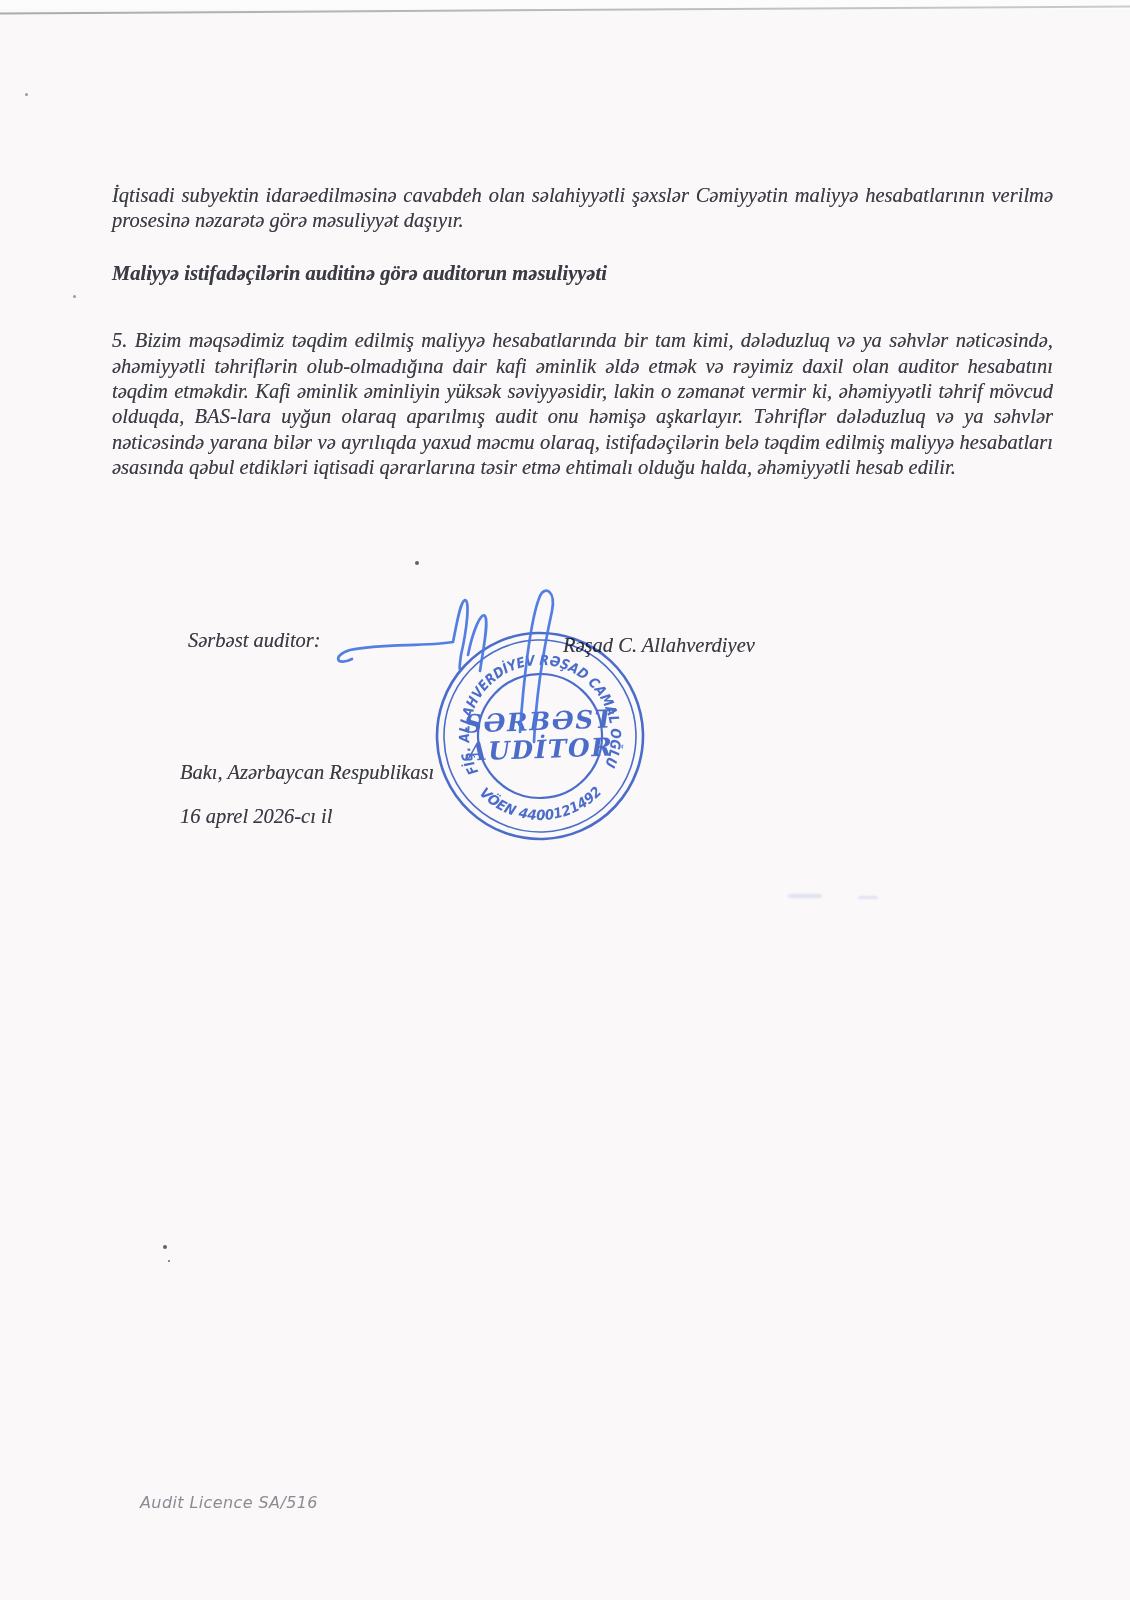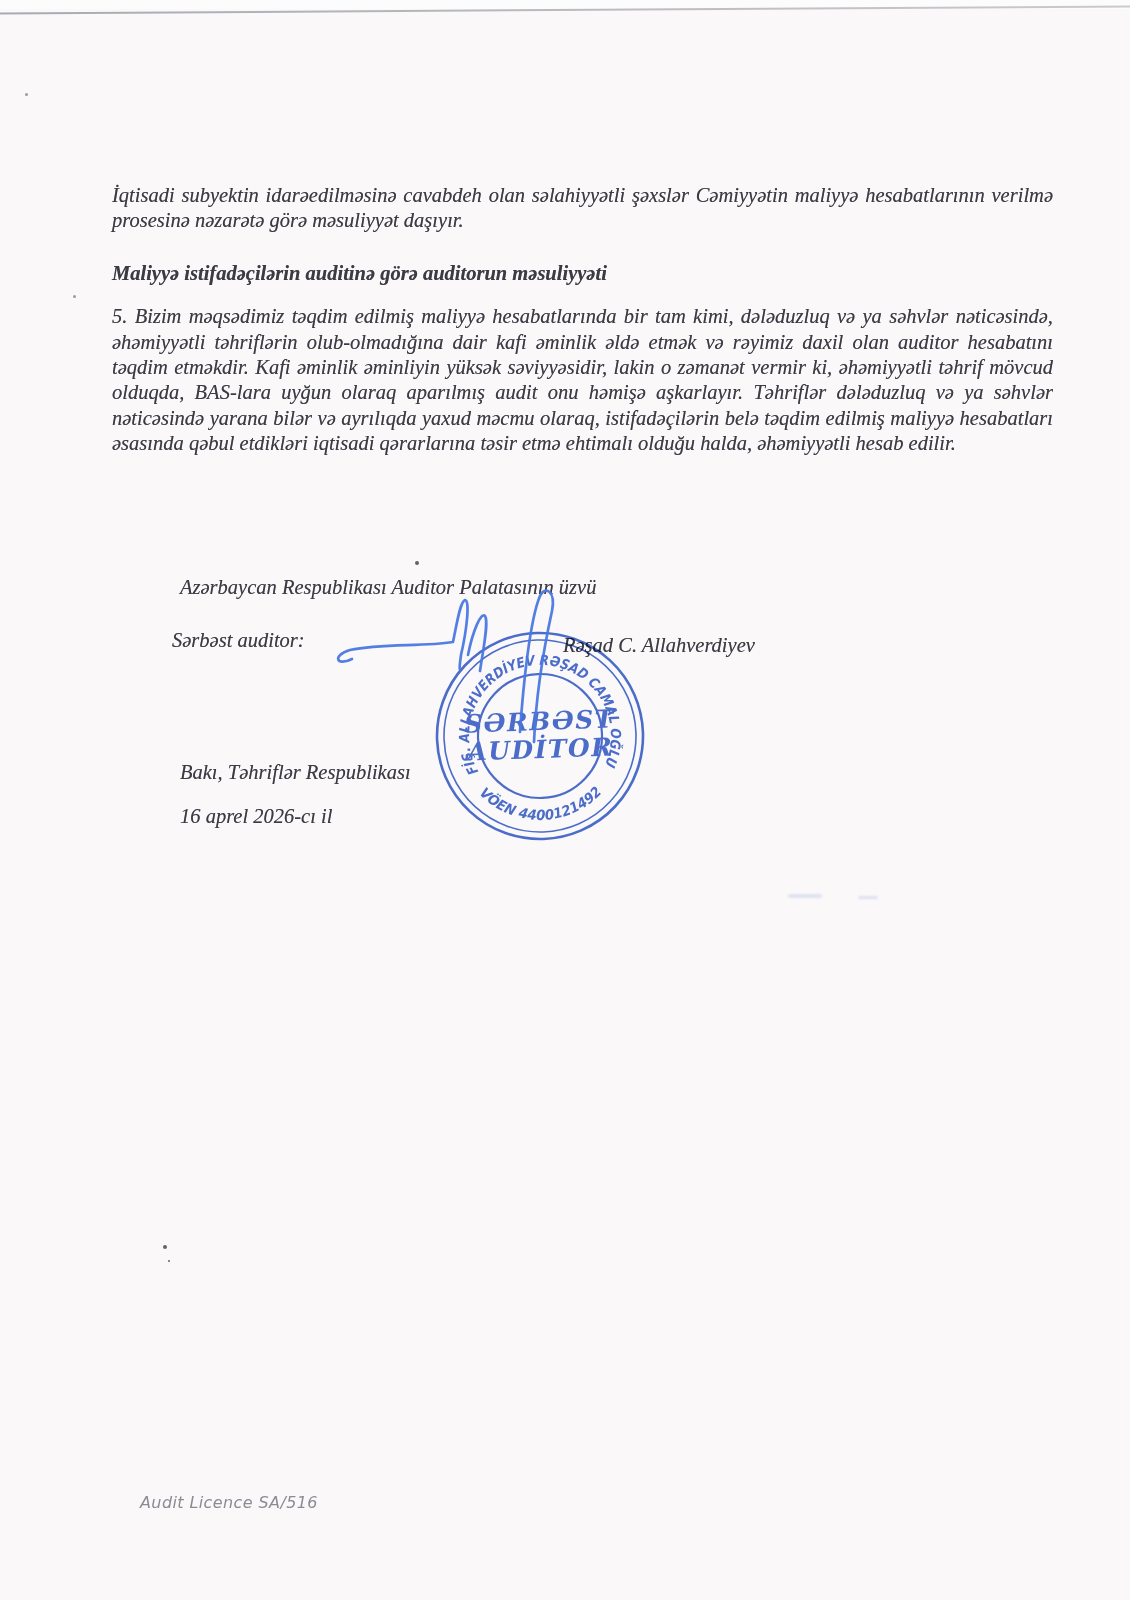--- a/index.html
+++ b/index.html
@@ -42,29 +42,29 @@
     text-shadow:0 0 0.6px rgba(45,45,58,.55);
   }
   .content p{margin:0;}
   .content h2{
     margin:27px 0 0 0;
     font-size:20.5px;
     line-height:25.4px;
     font-weight:700;
     text-align:left;
   }
-  .content p.second{margin-top:18px;}
+  .content p.second{margin-top:42px;}
   .line{
     position:absolute;
     font-size:20.5px;
     white-space:nowrap;
     text-shadow:0 0 0.6px rgba(45,45,58,.5);
   }
   .membership{left:180px; top:576px;}
-  .auditor-label{left:172px; top:629px;text-align:right;}
+  .auditor-label{left:188px; top:629px;text-align:right;}
   .auditor-name{left:563px; top:634px; z-index:1;}
   .place{left:180px; top:761px;}
   .date{left:180px; top:805px;}
   .footer{
     position:absolute;
     left:140px; top:1493px;
     font-family:"DejaVu Sans","Liberation Sans",sans-serif;
     font-size:16px;
     letter-spacing:.4px;
     color:var(--footer-gray,#8b8b93);
@@ -121,27 +121,26 @@
 
   <div class="scan-strip"></div>
   <div class="scan-line"></div>
 
   <div class="content">
     <p>İqtisadi subyektin idarəedilməsinə cavabdeh olan səlahiyyətli şəxslər Cəmiyyətin maliyyə hesabatlarının verilmə prosesinə nəzarətə görə məsuliyyət daşıyır.</p>
     <h2>Maliyyə istifadəçilərin auditinə görə auditorun məsuliyyəti</h2>
     <p class="second">5. Bizim məqsədimiz təqdim edilmiş maliyyə hesabatlarında bir tam kimi, dələduzluq və ya səhvlər nəticəsində, əhəmiyyətli təhriflərin olub-olmadığına dair kafi əminlik əldə etmək və rəyimiz daxil olan auditor hesabatını təqdim etməkdir. Kafi əminlik əminliyin yüksək səviyyəsidir, lakin o zəmanət vermir ki, əhəmiyyətli təhrif mövcud olduqda, BAS-lara uyğun olaraq aparılmış audit onu həmişə aşkarlayır. Təhriflər dələduzluq və ya səhvlər nəticəsində yarana bilər və ayrılıqda yaxud məcmu olaraq, istifadəçilərin belə təqdim edilmiş maliyyə hesabatları əsasında qəbul etdikləri iqtisadi qərarlarına təsir etmə ehtimalı olduğu halda, əhəmiyyətli hesab edilir.</p>
   </div>
 
-  <div class="line membership">Azərbaycan Respublikası Auditor Palatasının üzvü</div>
 
   <div class="line auditor-label">Sərbəst auditor:</div>
 
   <div class="line auditor-name">Rəşad C. Allahverdiyev</div>
 
-  <div class="line place">Bakı, Təhriflər Respublikası</div>
+  <div class="line place">Bakı, Azərbaycan Respublikası</div>
 
   <div class="line date">16 aprel 2026-cı il</div>
 
   <svg class="signature-svg" viewBox="0 0 300 175" aria-hidden="true">
     <path class="sig-path" d="M 32 84 C 16 92, 12 80, 30 75
              C 62 68, 102 72, 133 67
              C 137 48, 140 27, 145 25
              C 150 25, 147 54, 141 80
              C 140 88, 139 93, 140 95"></path>
     <path class="sig-path" d="M 148 80 C 153 55, 161 37, 165 41

